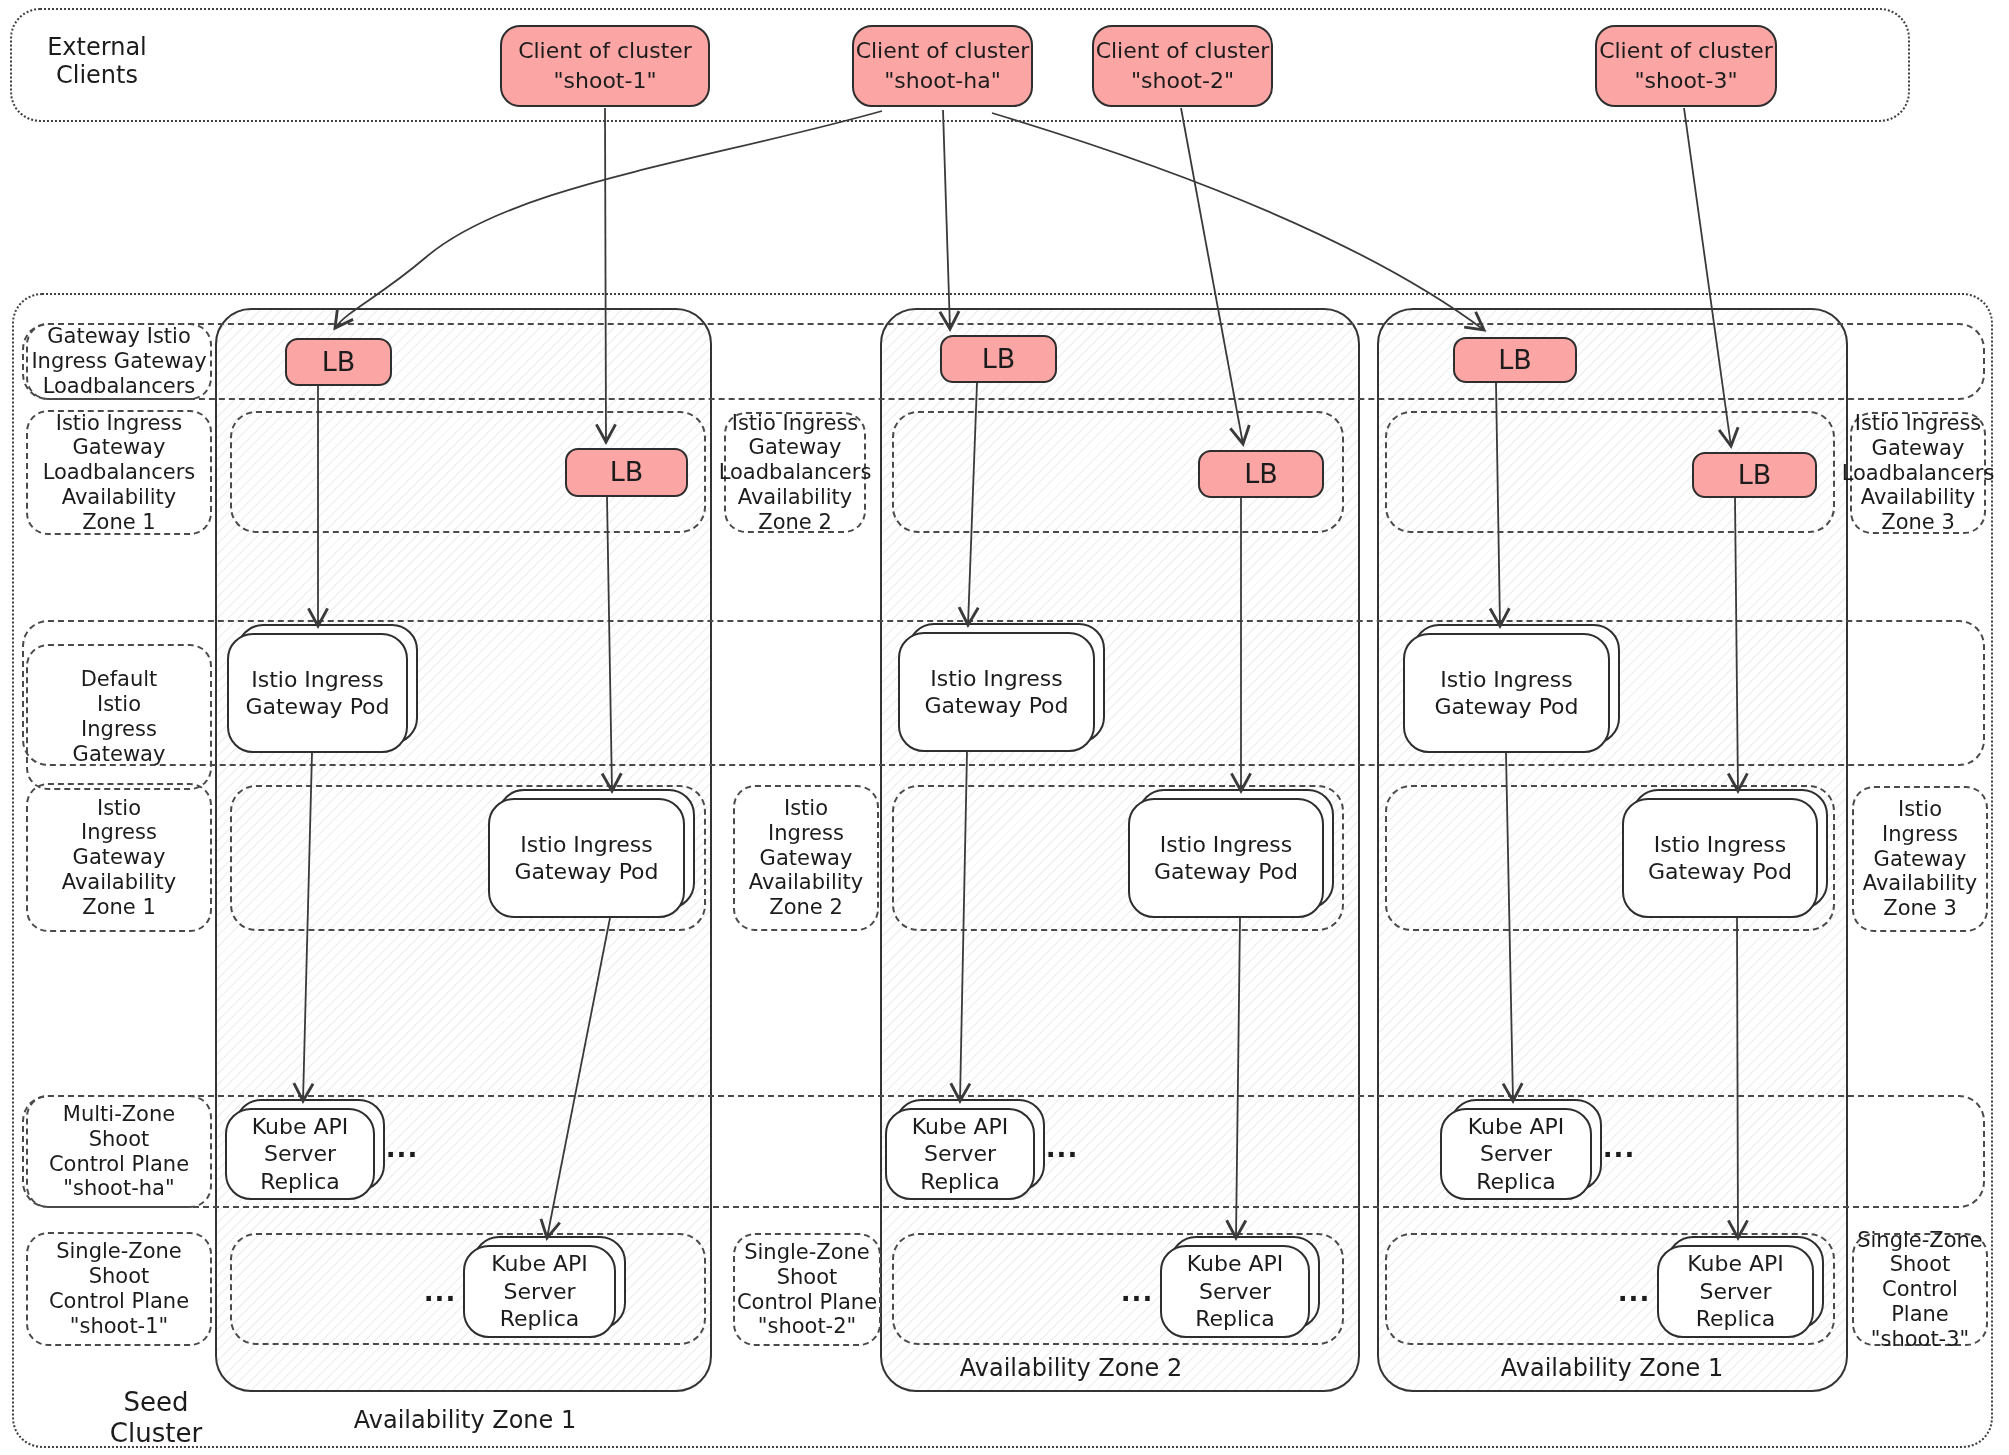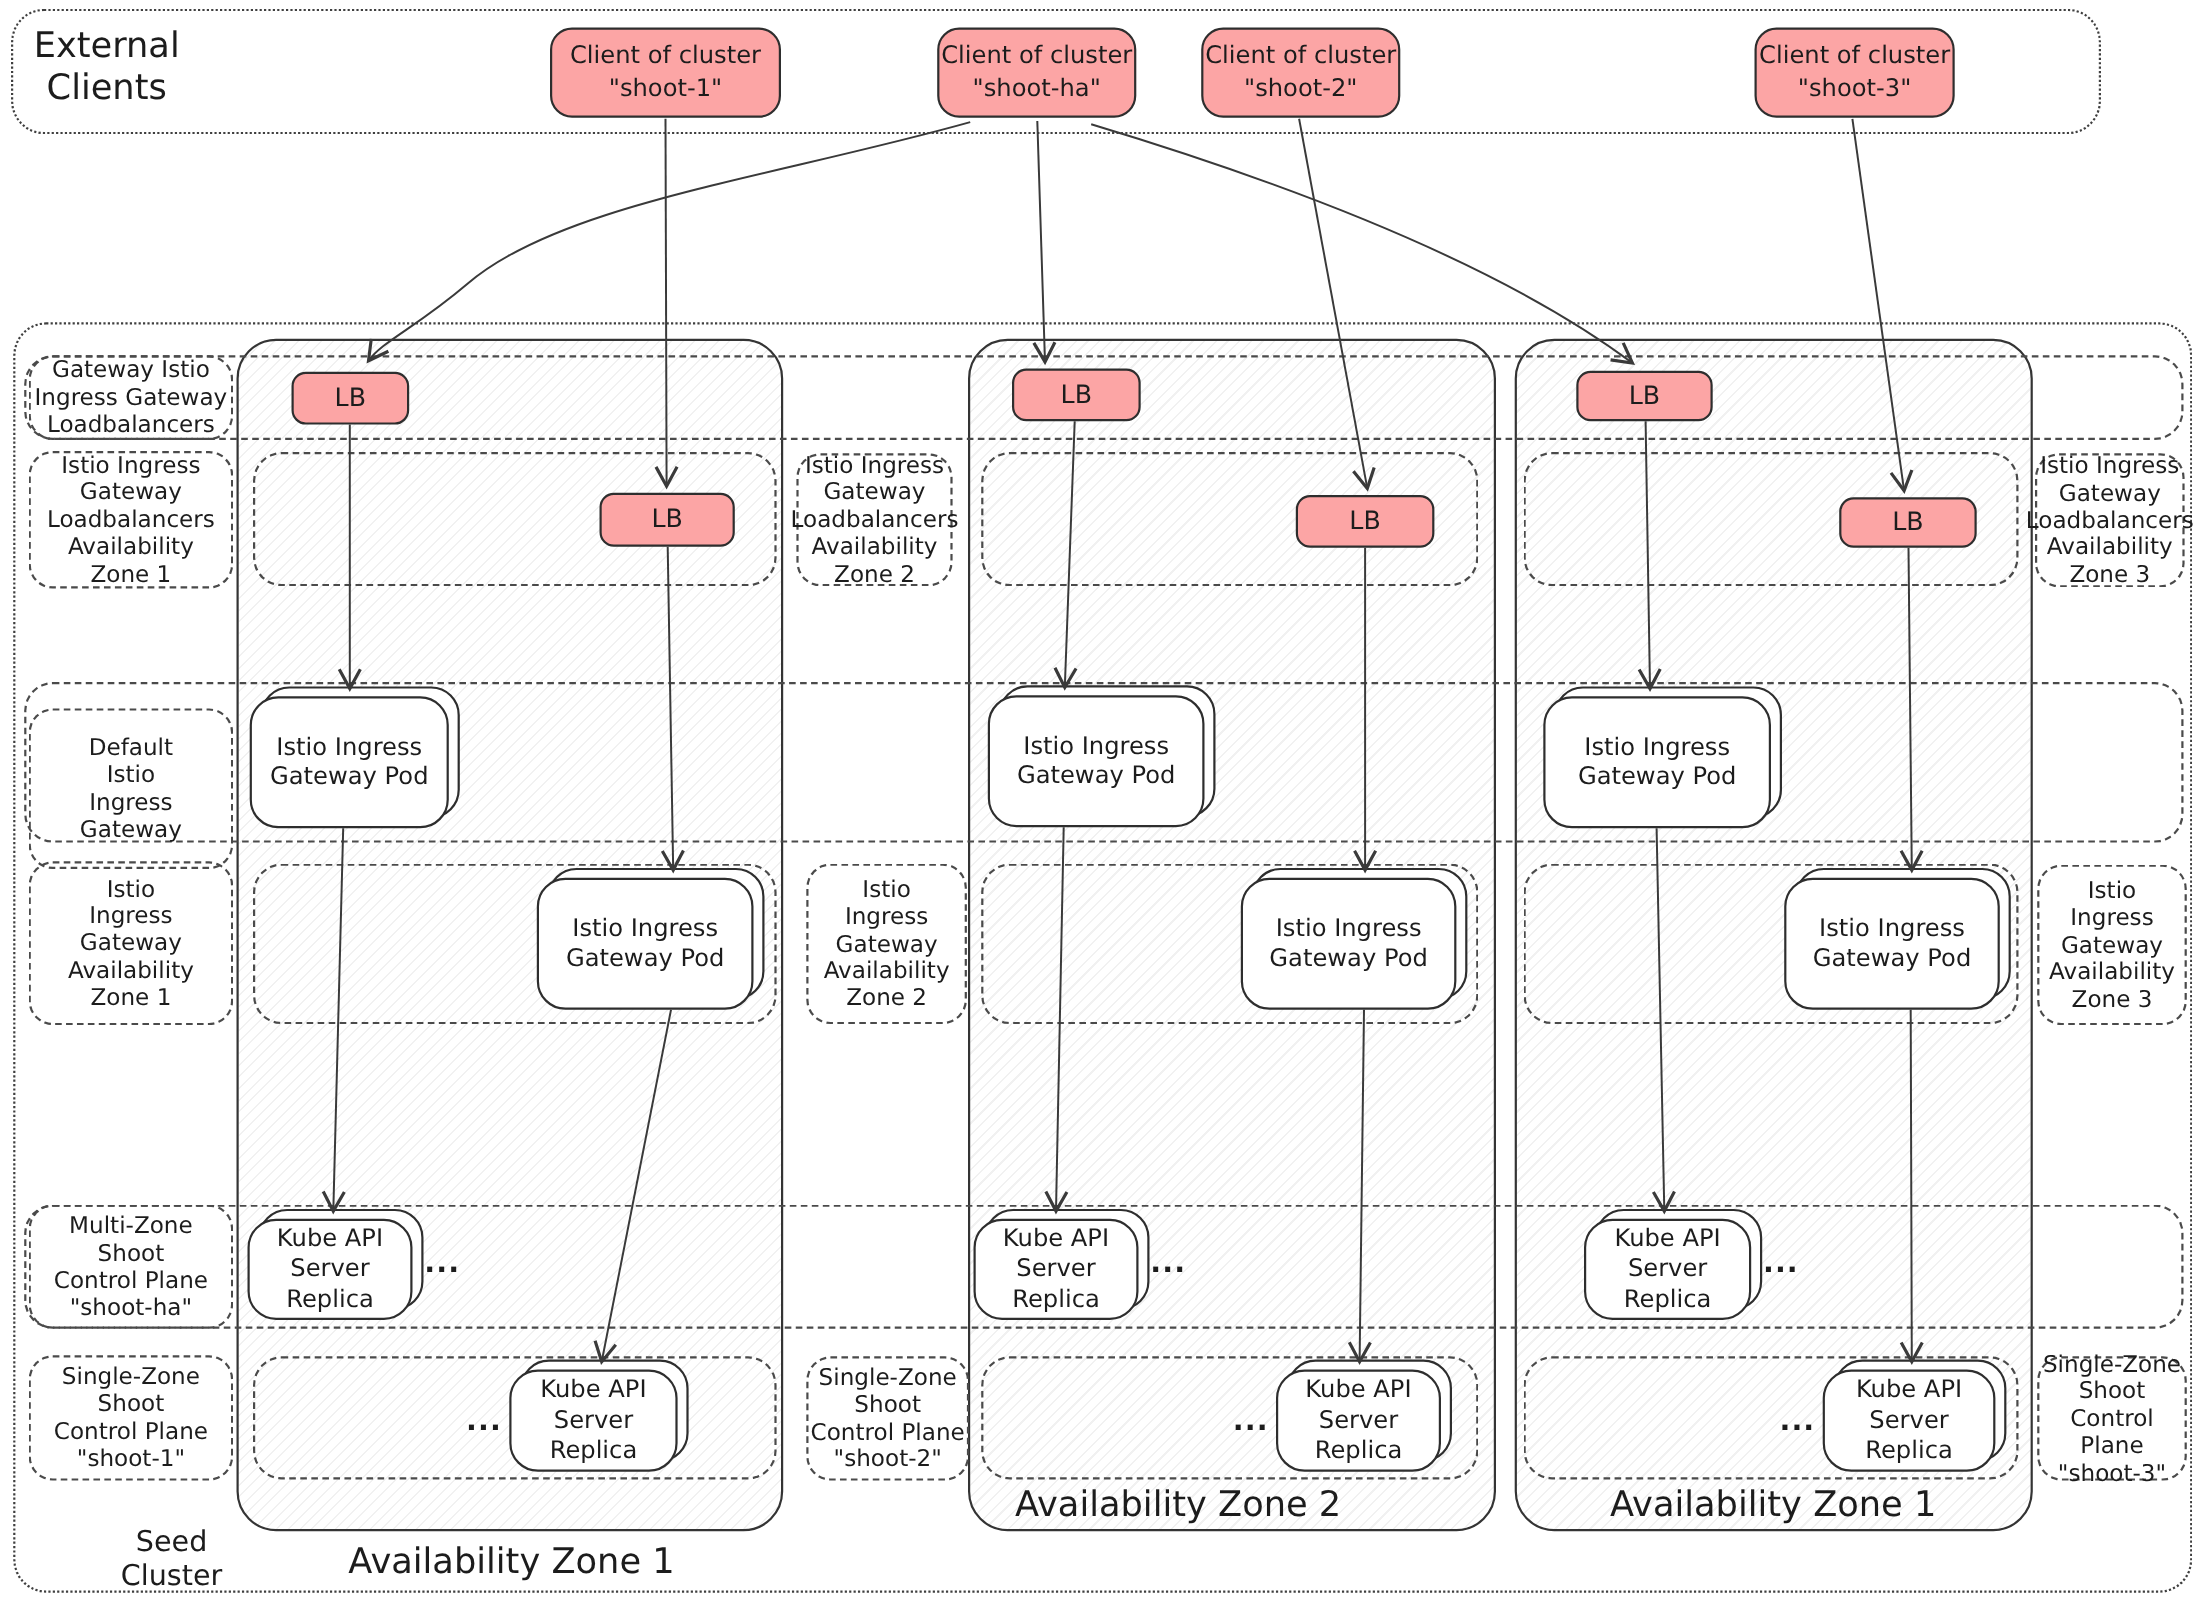--- a/index.html
+++ b/index.html
@@ -8,30 +8,30 @@
   .abs{position:absolute;box-sizing:border-box;}
   .dotted{border:2.5px dotted #3f3f3f;border-radius:30px;}
   .dashed{border:2px dashed #4a4a4a;border-radius:26px;}
   .zone-col{border:2.2px solid #343434;border-radius:36px;
             background:repeating-linear-gradient(135deg, rgba(0,0,0,0.055) 0px, rgba(0,0,0,0.055) 1.4px, transparent 1.4px, transparent 7.5px);}
   .lbl{display:flex;align-items:center;justify-content:center;text-align:center;
        white-space:pre-line;line-height:1.18;}
   .node{background:#fca5a5;border:2.2px solid #2e2e2e;border-radius:14px;
         display:flex;align-items:center;justify-content:center;text-align:center;
         white-space:pre-line;line-height:1.22;}
-  .lb{font-size:23px;border-radius:13px;}
+  .lb{font-size:27px;border-radius:13px;margin-left:20px;}
   .client{font-size:22px;border-radius:20px;line-height:1.35;}
   .stack .ghost{position:absolute;inset:0;transform:translate(10px,-9px);
         background:#fff;border:2.2px solid #2e2e2e;border-radius:26px;}
   .stack .main{position:absolute;inset:0;background:#fff;border:2.2px solid #2e2e2e;
         border-radius:26px;display:flex;align-items:center;justify-content:center;
         text-align:center;white-space:pre-line;line-height:1.25;font-size:22px;}
   .band-lbl{font-size:21px;}
   .dots{font-size:26px;font-weight:bold;letter-spacing:1px;}
-  .corner-lbl{font-size:32px;}
+  .corner-lbl{font-size:24px;}
   svg.wires{position:absolute;left:0;top:0;pointer-events:none;}
   svg.wires path{stroke:#3a3a3a;stroke-width:1.8;fill:none;}
 </style>
 </head>
 <body>
 
 <div class="stage">
 
   <div class="abs dotted" style="left:10px;top:8px;width:1900px;height:114px;"></div>
   <div class="abs lbl corner-lbl" style="left:22px;top:26px;width:150px;height:70px;">External

